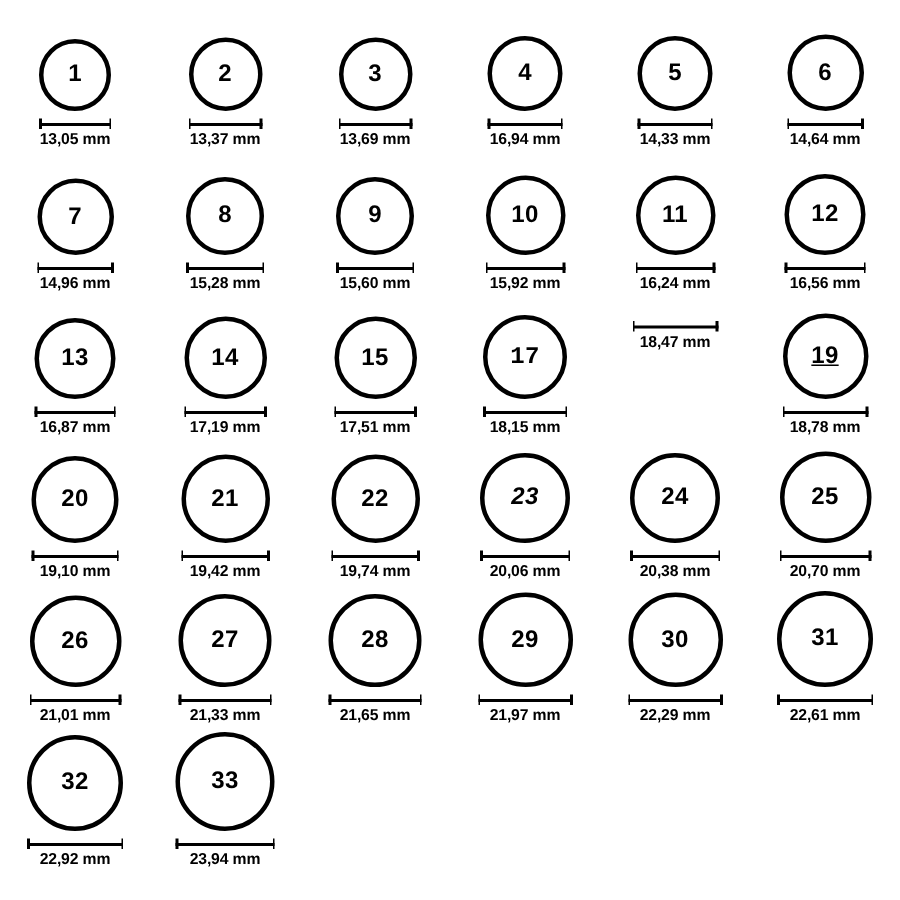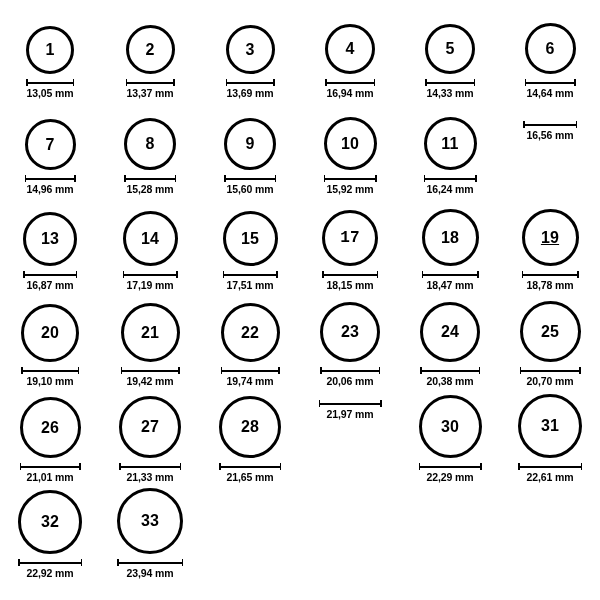--- a/index.html
+++ b/index.html
@@ -224,20 +224,23 @@
         </div>
         <div class="dim">
           <div class="dim-line" style="width: 53px;">
             <div class="dim-bar"></div>
           </div>
           <div class="dim-label">16,24 mm</div>
         </div>
       </div>
       <div class="cell">
         <div style="height: 12px;"></div>
+        <div class="ring" style="width: 54px; height: 54px;">
+          <span class="ring-size">12</span>
+        </div>
         <div class="dim">
           <div class="dim-line" style="width: 54px;">
             <div class="dim-bar"></div>
           </div>
           <div class="dim-label">16,56 mm</div>
         </div>
       </div>
       <div class="cell">
         <div style="height: 12px;"></div>
         <div class="ring" style="width: 54px; height: 54px;">
@@ -281,23 +284,20 @@
         </div>
         <div class="dim">
           <div class="dim-line" style="width: 56px;">
             <div class="dim-bar"></div>
           </div>
           <div class="dim-label">18,15 mm</div>
         </div>
       </div>
       <div class="cell">
         <div style="height: 9px;"></div>
-        <div class="ring" style="width: 57px; height: 57px;">
-          <span class="ring-size">18</span>
-        </div>
         <div class="dim">
           <div class="dim-line" style="width: 57px;">
             <div class="dim-bar"></div>
           </div>
           <div class="dim-label">18,47 mm</div>
         </div>
       </div>
       <div class="cell">
         <div style="height: 9px;"></div>
         <div class="ring" style="width: 57px; height: 57px; text-decoration: underline;">
@@ -341,21 +341,21 @@
         </div>
         <div class="dim">
           <div class="dim-line" style="width: 59px;">
             <div class="dim-bar"></div>
           </div>
           <div class="dim-label">19,74 mm</div>
         </div>
       </div>
       <div class="cell">
         <div style="height: 6px;"></div>
-        <div class="ring" style="width: 60px; height: 60px;">
+        <div class="ring" style="width: 60px; height: 60px; font-style: italic;">
           <span class="ring-size">23</span>
         </div>
         <div class="dim">
           <div class="dim-line" style="width: 60px;">
             <div class="dim-bar"></div>
           </div>
           <div class="dim-label">20,06 mm</div>
         </div>
       </div>
       <div class="cell">
@@ -413,20 +413,23 @@
         </div>
         <div class="dim">
           <div class="dim-line" style="width: 62px;">
             <div class="dim-bar"></div>
           </div>
           <div class="dim-label">21,65 mm</div>
         </div>
       </div>
       <div class="cell">
         <div style="height: 3px;"></div>
+        <div class="ring" style="width: 63px; height: 63px;">
+          <span class="ring-size">29</span>
+        </div>
         <div class="dim">
           <div class="dim-line" style="width: 63px;">
             <div class="dim-bar"></div>
           </div>
           <div class="dim-label">21,97 mm</div>
         </div>
       </div>
       <div class="cell">
         <div style="height: 3px;"></div>
         <div class="ring" style="width: 63px; height: 63px;">

